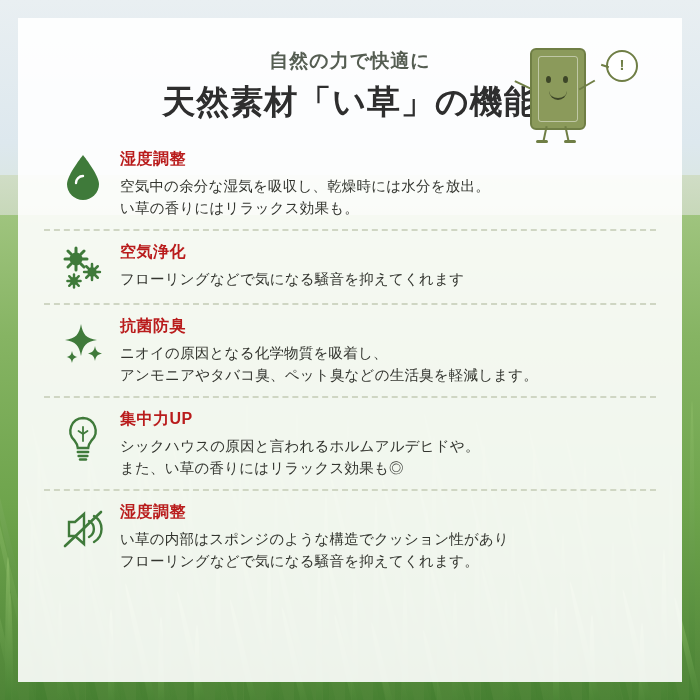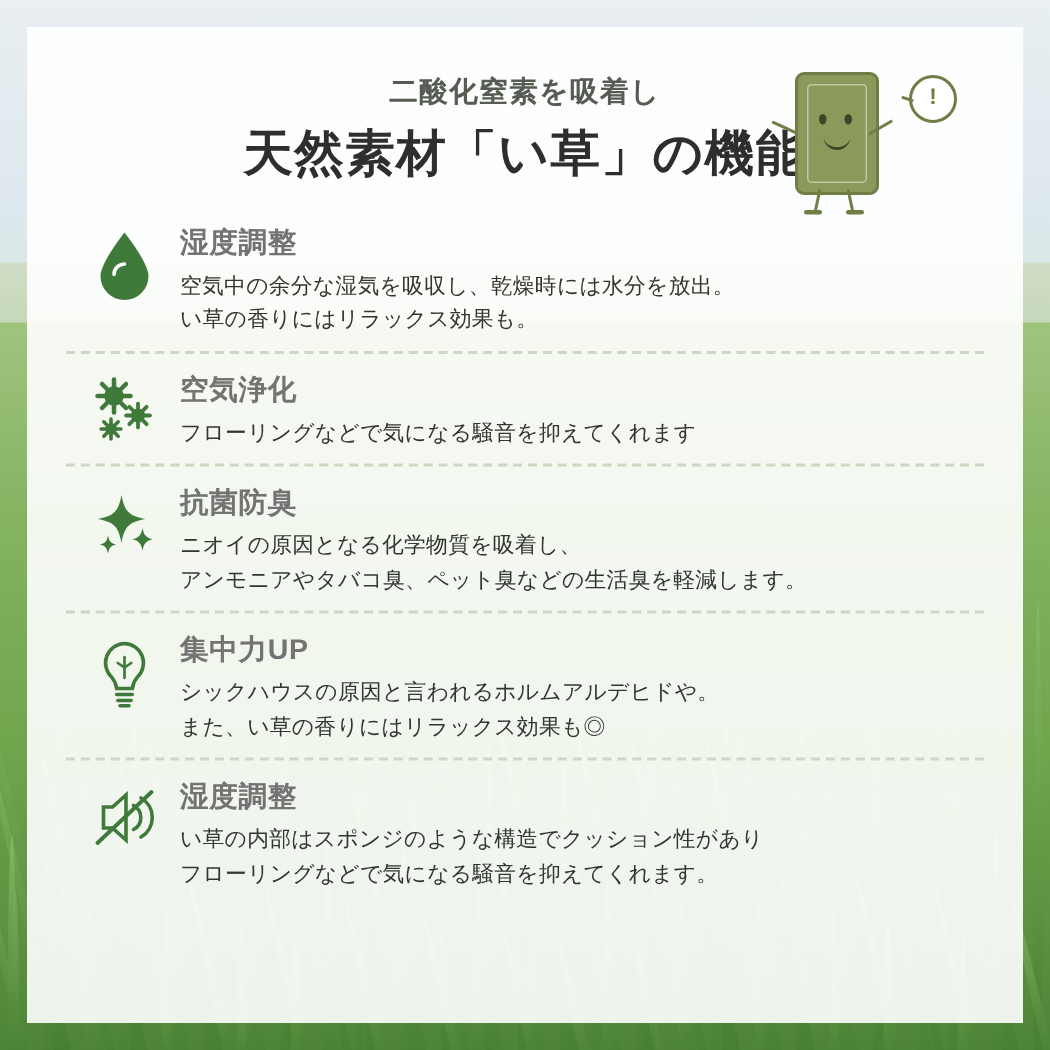--- a/index.html
+++ b/index.html
@@ -186,23 +186,23 @@
   .icon-wrap {
     width: 74px;
     min-width: 74px;
     display: flex;
     align-items: center;
     justify-content: center;
     padding-top: 6px;
   }
   .f-text { padding-top: 2px; }
   .f-title {
-    font-size: 19px;
+    font-size: 16px;
     font-weight: bold;
-    color: #737373;
+    color: #b91c1c;
     margin: 0 0 5px 0;
     letter-spacing: .5px;
   }
   .f-line {
     font-size: 14.5px;
     color: #33352f;
     line-height: 1.55;
     margin: 0;
     letter-spacing: .2px;
   }
@@ -305,21 +305,21 @@
       <div class="blade" style="left:668px;height:245px;transform:rotate(0deg);opacity:0.52"></div>
       <div class="blade" style="left:678px;height:282px;transform:rotate(-13deg);opacity:0.59"></div>
       <div class="blade" style="left:689px;height:319px;transform:rotate(0deg);opacity:0.66"></div>
       <div class="blade" style="left:700px;height:126px;transform:rotate(-13deg);opacity:0.74"></div>
       <div class="blade" style="left:5px;height:163px;transform:rotate(0deg);opacity:0.81"></div>
     </div>
 
   <div class="card">
 
     <div class="header">
-      <p class="subtitle">二酸化窒素を吸着し</p>
+      <p class="subtitle">自然の力で快適に</p>
       <h1 class="title">天然素材「い草」の機能</h1>
 
       <div class="mascot">
         <div class="mascot-body">
           <div class="m-eye l"></div>
           <div class="m-eye r"></div>
           <div class="m-mouth"></div>
         </div>
         <div class="m-arm l"></div>
         <div class="m-arm r"></div>

